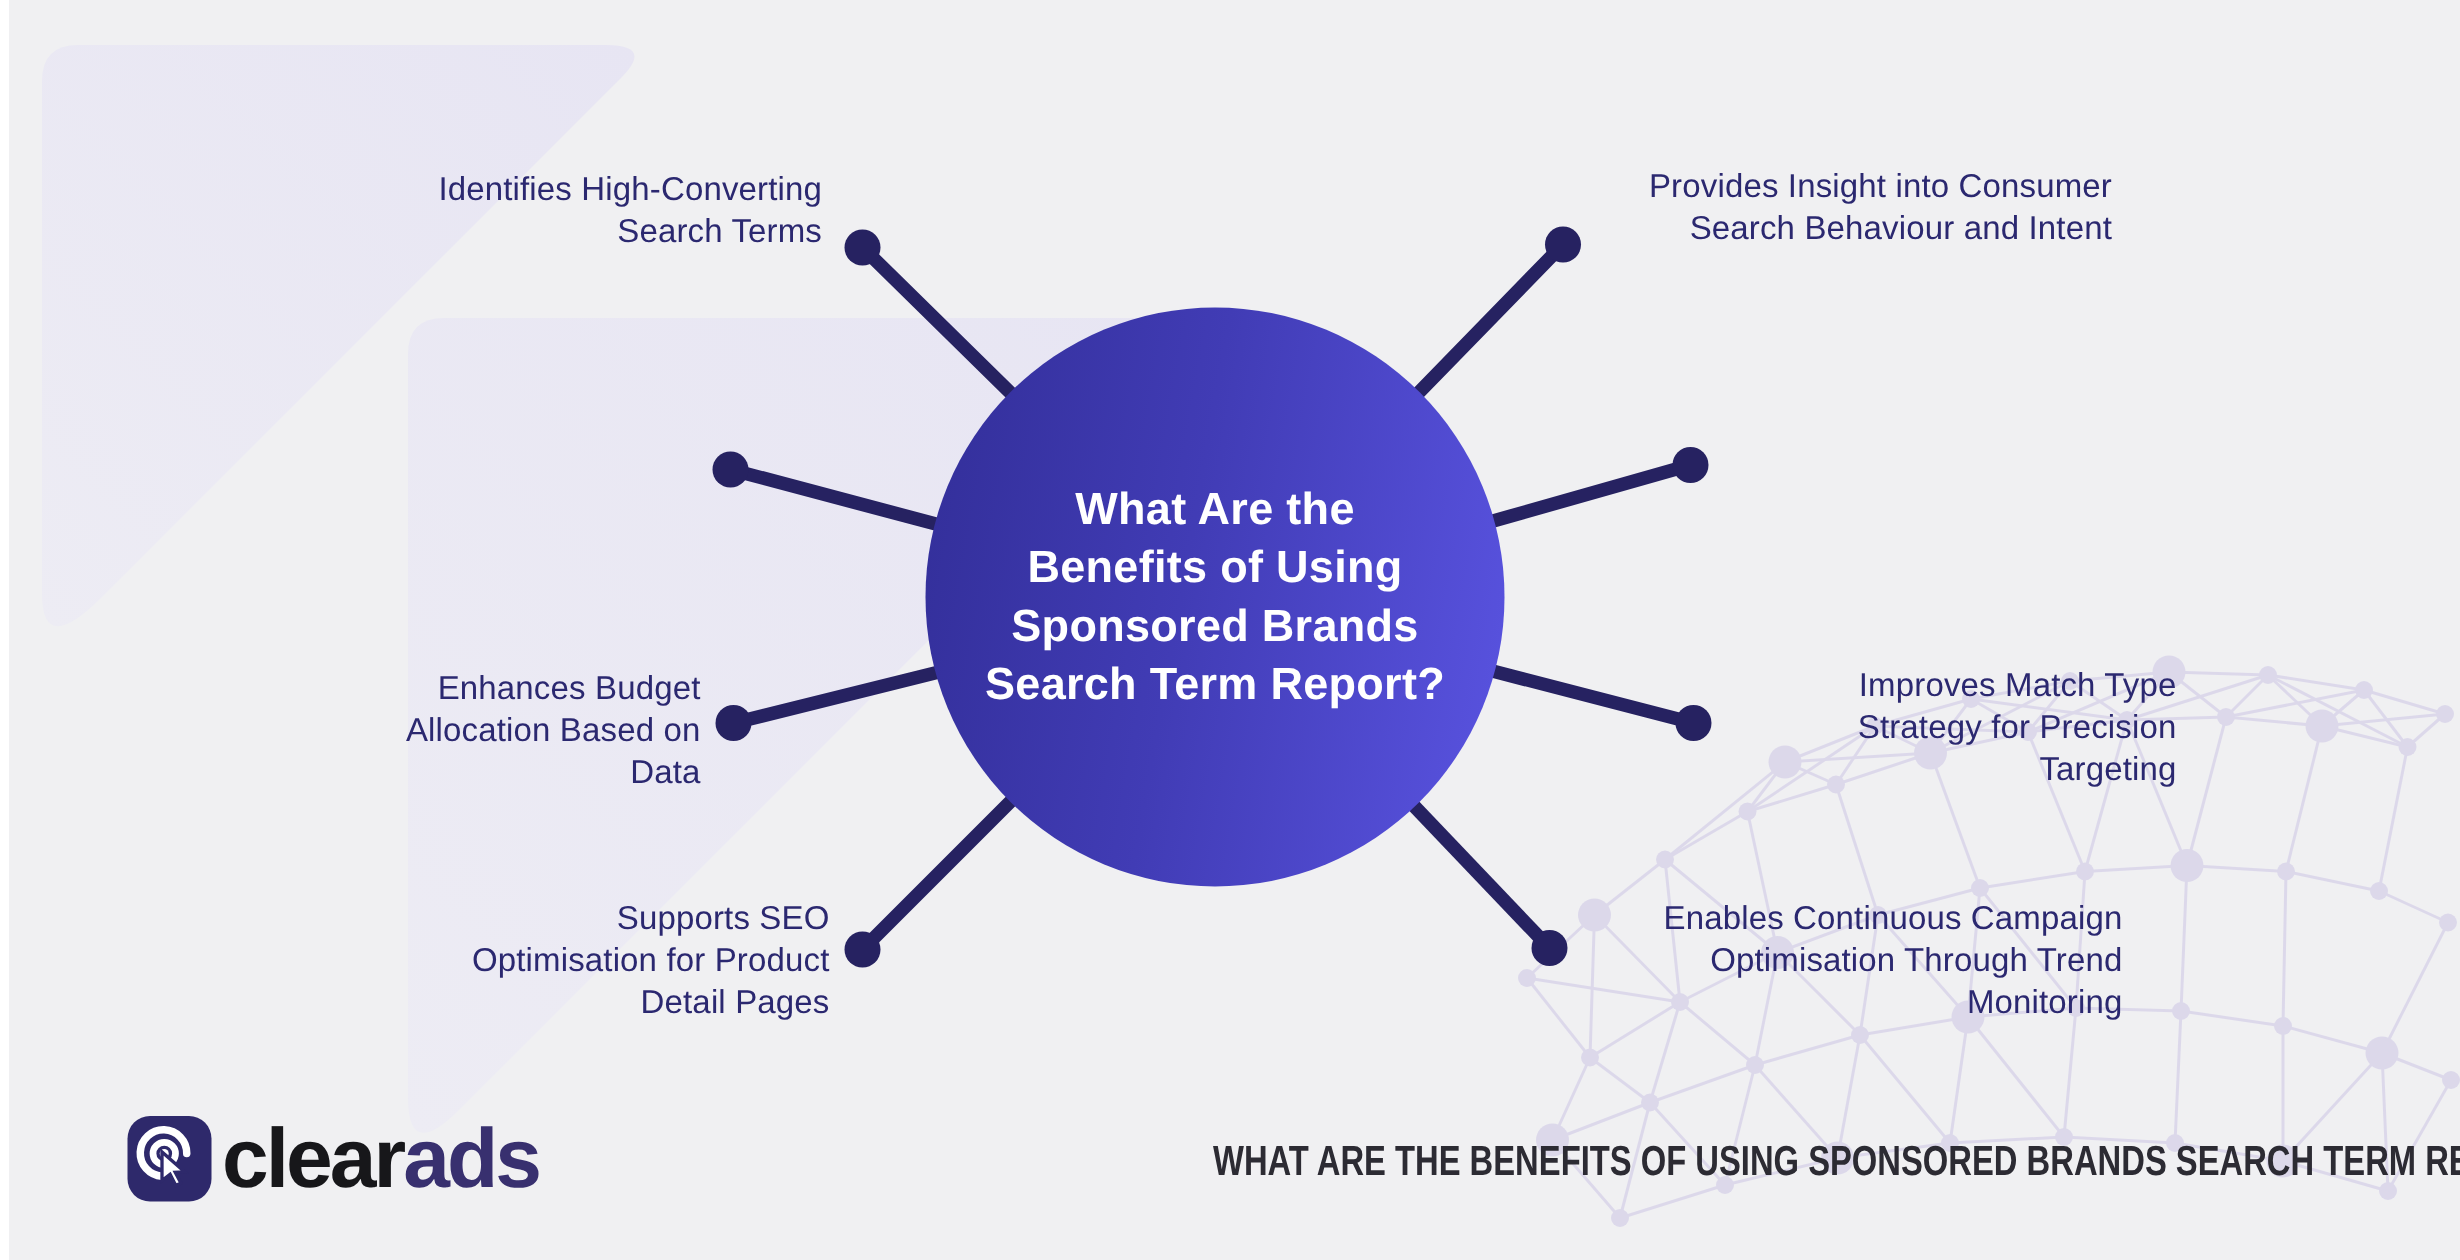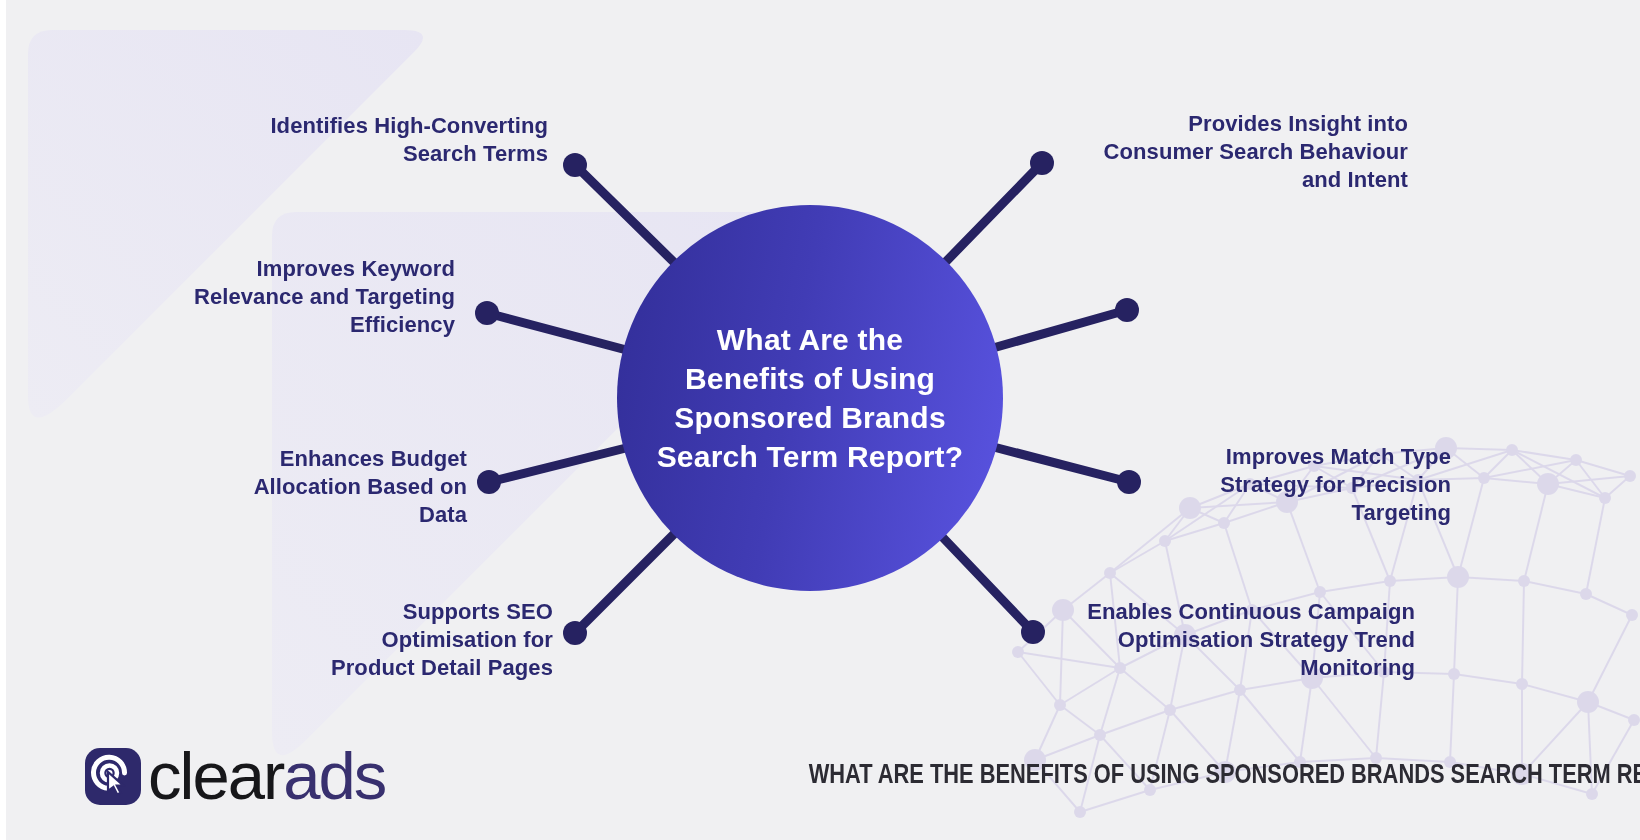--- a/index.html
+++ b/index.html
@@ -14,36 +14,36 @@
     position:absolute;left:617px;top:205px;width:386px;height:386px;border-radius:50%;
     background:linear-gradient(100deg,#322e98 0%,#413cb5 45%,#5a54e2 100%);
     display:flex;align-items:center;justify-content:center;
   }
   .center-text{
     width:310px;color:#ffffff;font-size:30px;line-height:1.3;font-weight:700;
     text-align:center;letter-spacing:0.2px;
   }
   
   .benefit{
-    position:absolute;font-size:22px;line-height:1.27;font-weight:700;color:#2b2870;
+    position:absolute;font-size:22px;line-height:1.27;font-weight:400;color:#2b2870;
     letter-spacing:0.1px;
   }
   .benefit.left{text-align:right;}
   .benefit.right{text-align:right;}
   
   .footer-caption{
     position:absolute;left:680px;top:758px;width:820px;text-align:center;color:#2c2b33;
   }
   .footer-caption .squeeze{
     display:inline-block;font-size:28px;font-weight:600;letter-spacing:0px;
     transform:scaleX(0.78);transform-origin:center;white-space:nowrap;
   }
   
   .logo{position:absolute;left:84px;top:742px;display:flex;align-items:center;gap:6px;}
-  .logo-text{font-size:67px;font-weight:400;letter-spacing:-2px;line-height:1;text-align:center;}
+  .logo-text{font-size:56px;font-weight:700;letter-spacing:-2px;line-height:1;text-align:center;}
   .logo-text .p1{color:#17171a;}
   .logo-text .p2{color:#38306f;}
 </style>
 </head>
 <body>
 
 <div class="canvas">
 
   <svg class="layer" viewBox="0 0 1640 840">
     <defs>
@@ -241,26 +241,25 @@
       <circle cx="1129" cy="482" r="12"></circle>
       <circle cx="1033" cy="632" r="12"></circle>
     </g>
   </svg>
 
   <div class="center-circle">
     <div class="center-text">What Are the Benefits of Using Sponsored Brands Search Term Report?</div>
   </div>
 
   <div class="benefit left" style="right:1092px;top:112px;width:282px;">Identifies High-Converting Search Terms</div>
-  <div class="benefit left" style="right:1185px;top:255px;width:287px;">Improves Keyword Relevance and Targeting Efficiency</div>
   <div class="benefit left" style="right:1173px;top:445px;width:246px;text-align:right;">Enhances Budget Allocation Based on Data</div>
   <div class="benefit left" style="right:1087px;top:598px;width:258px;">Supports SEO Optimisation for Product Detail Pages</div>
   <div class="benefit right" style="left:1080px;top:110px;width:328px;">Provides Insight into Consumer Search Behaviour and Intent</div>
   <div class="benefit right" style="left:1163px;top:443px;width:288px;">Improves Match Type Strategy for Precision Targeting</div>
-  <div class="benefit right" style="left:1060px;top:598px;width:355px;">Enables Continuous Campaign Optimisation Strategy Trend Monitoring</div>
+  <div class="benefit right" style="left:1060px;top:598px;width:355px;">Enables Continuous Campaign Optimisation Through Trend Monitoring</div>
 
   <div class="logo">
     <svg width="58" height="60" viewBox="0 0 58 60">
       <rect x="1" y="2" width="56" height="57" rx="15" fill="#2e296b"></rect>
       <g fill="none" stroke="#ffffff">
         <path d="M 40.5 27 A 15.5 15.5 0 1 0 24 42.2" stroke-width="5" stroke-linecap="round"></path>
         <circle cx="25.5" cy="27" r="7.5" stroke-width="4.5"></circle>
       </g>
       <circle cx="25.5" cy="27" r="3" fill="#ffffff"></circle>
       <g transform="translate(24,26)">

